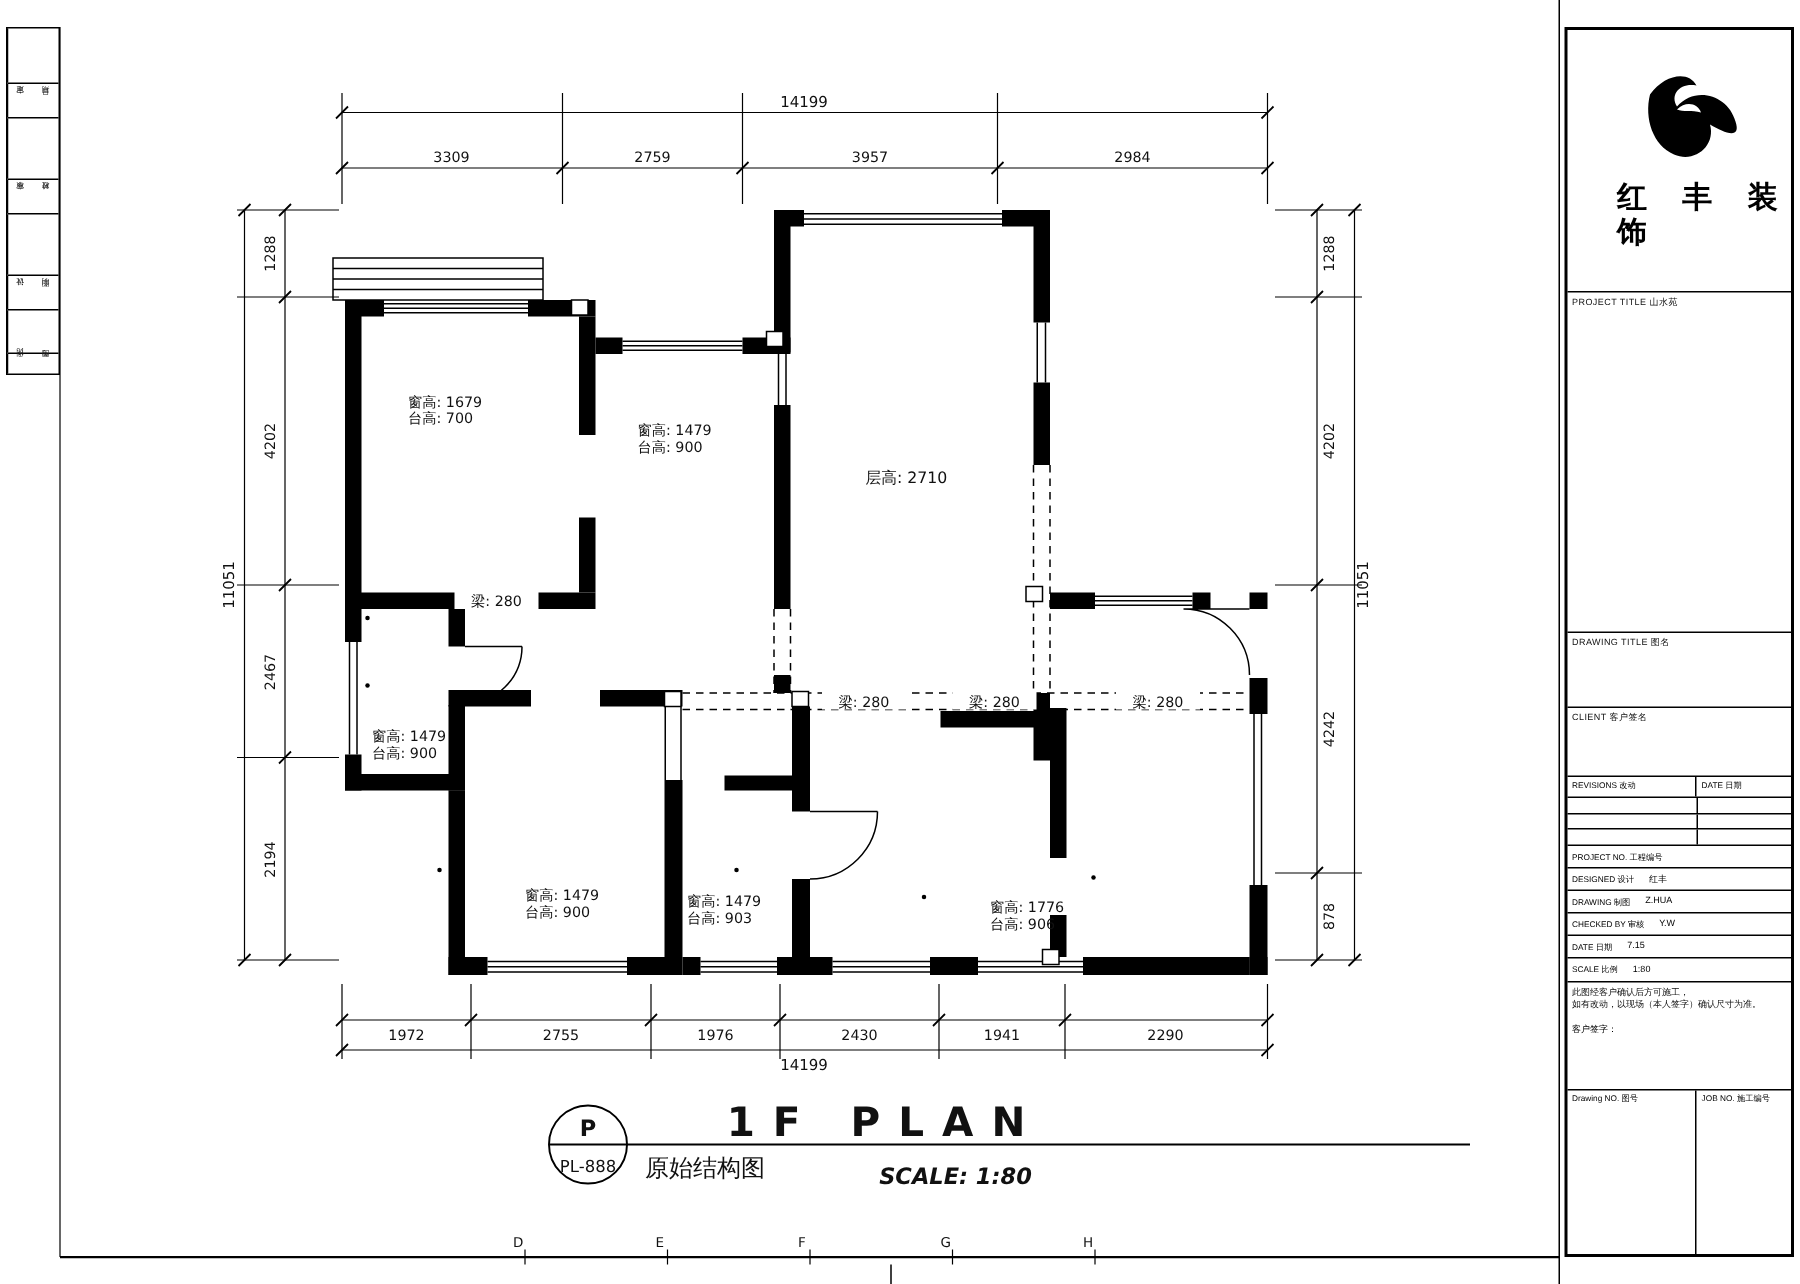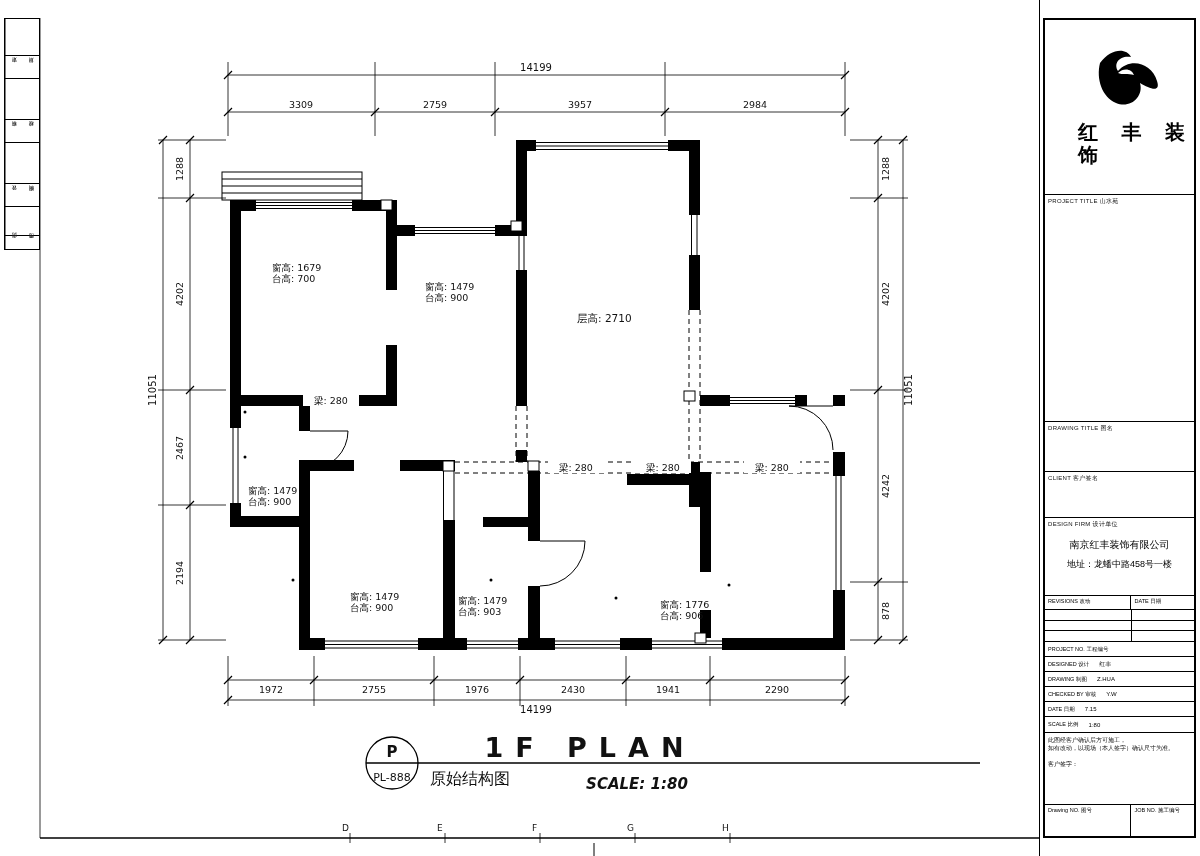--- a/index.html
+++ b/index.html
@@ -330,25 +330,20 @@
   </div>
 
   <div class="tb-sec dwgSec">
     <div class="tb-head">DRAWING TITLE  图名</div>
   </div>
 
   <div class="tb-sec cliSec">
     <div class="tb-head">CLIENT  客户签名</div>
   </div>
 
-  <div class="tb-sec firmSec">
-    <div class="tb-head">DESIGN FIRM  设计单位</div>
-    <div class="firmName">南京红丰装饰有限公司</div>
-    <div class="firmAddr">地址：龙蟠中路458号一楼</div>
-  </div>
 
   <div class="tb-sec revSec">
     <div class="revHead">
       <div class="rc1">REVISIONS  改动</div>
       <div class="rc2">DATE  日期</div>
     </div>
     <div class="revRow">
         <div class="rc1"></div>
         <div class="rc2"></div>
       </div>

